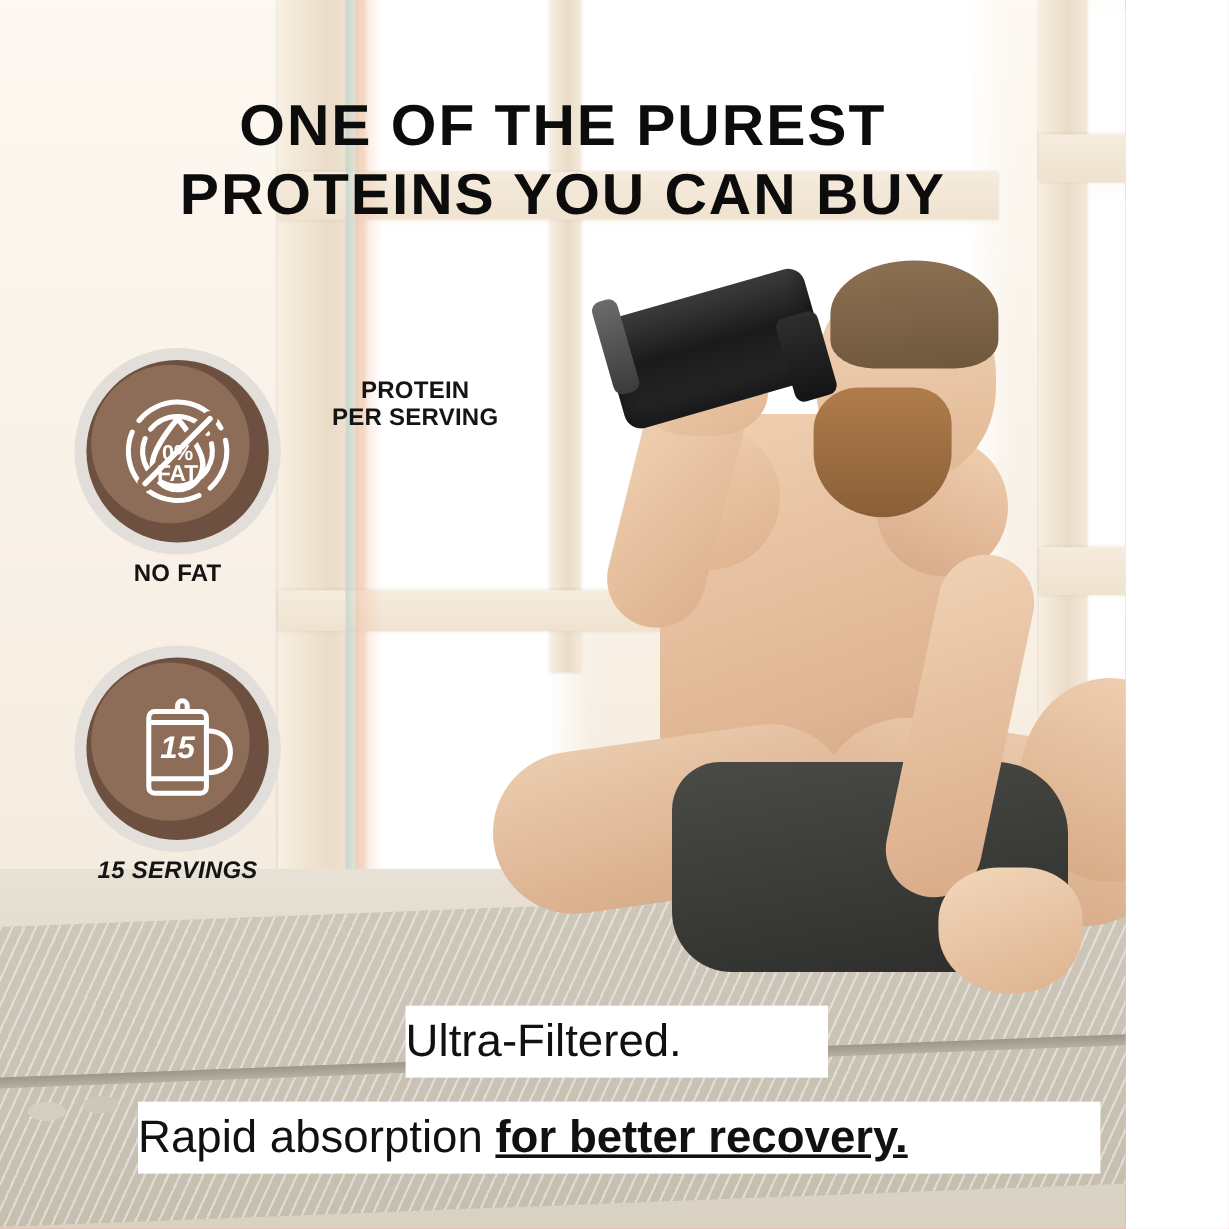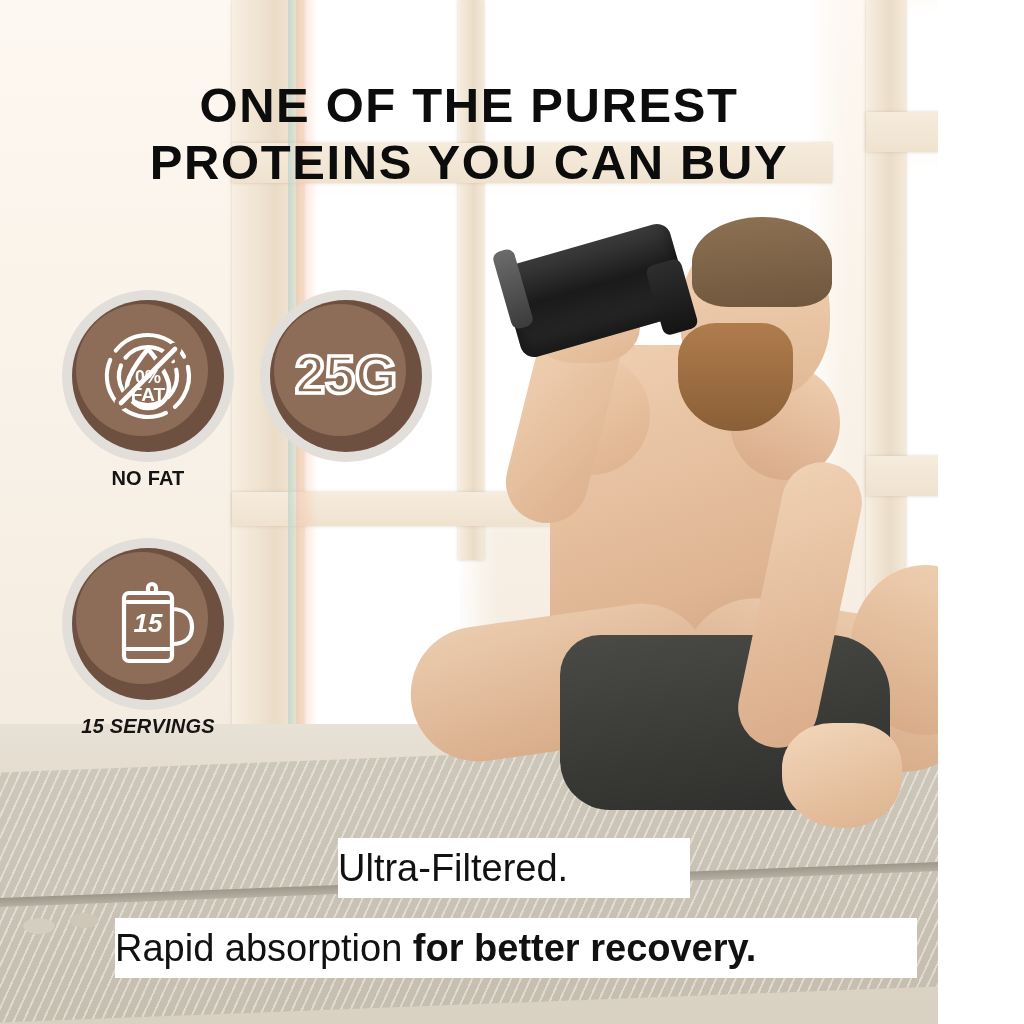--- a/index.html
+++ b/index.html
@@ -90,21 +90,21 @@
     transform:scaleX(1.02);
   }
 
   
   .cap{
     position:absolute;background:#ffffff;display:flex;align-items:center;
     color:#111;
   }
   .cap1{left:338px;top:838px;width:352px;height:60px;font-size:38px;font-weight:400;}
   .cap2{left:115px;top:918px;width:802px;height:60px;font-size:38px;font-weight:400;}
-  .cap2 b{font-weight:700;}
+  .cap2 b{font-weight:700;text-decoration:underline;}
   .cap span{white-space:nowrap;}
 </style>
 </head>
 <body>
 
 <div id="canvas">
 
   <div class="photo">
     <div class="wall"></div>
 
@@ -207,25 +207,23 @@
         <line x1="28" y1="82" x2="82" y2="28" stroke="#8d6d58" stroke-width="13" stroke-linecap="round"></line>
         <line x1="28" y1="82" x2="82" y2="28" stroke="#ffffff" stroke-width="4.6" stroke-linecap="round"></line>
         <text x="55" y="62" text-anchor="middle" fill="#ffffff" font-family="Liberation Sans, sans-serif" font-size="18" font-weight="700">0%</text>
         <text x="55" y="80" text-anchor="middle" fill="#ffffff" font-family="Liberation Sans, sans-serif" font-size="19" font-weight="700">FAT</text>
       </svg>
     </div>
     <div class="badge-label">NO FAT</div>
   </div>
 
   <div class="badge-wrap" style="left:262px;top:300px;">
-    <div class="badge">
-      <div class="badge-inner"></div>
-      <svg width="120" height="110" viewBox="0 0 120 110">
-        <text x="60" y="72" text-anchor="middle" fill="none" stroke="#ffffff" stroke-width="3.6" font-family="Liberation Sans, sans-serif" font-size="54" font-weight="700">25G</text>
-      </svg>
+    <div class="badge-label">
+      <div>PROTEIN</div>
+      <div>PER SERVING</div>
     </div>
   </div>
 
   <div class="badge-wrap" style="left:64px;top:548px;font-style:italic;">
     <div class="badge">
       <div class="badge-inner"></div>
       <svg width="110" height="110" viewBox="0 0 110 110">
         <g fill="none" stroke="#ffffff" stroke-width="4.2" stroke-linejoin="round" stroke-linecap="round">
           <path d="M36 24 h38 a5 5 0 0 1 5 5 v58 a5 5 0 0 1 -5 5 h-38 a5 5 0 0 1 -5 -5 v-58 a5 5 0 0 1 5 -5 z"></path>
           <path d="M34 33 h42"></path>

